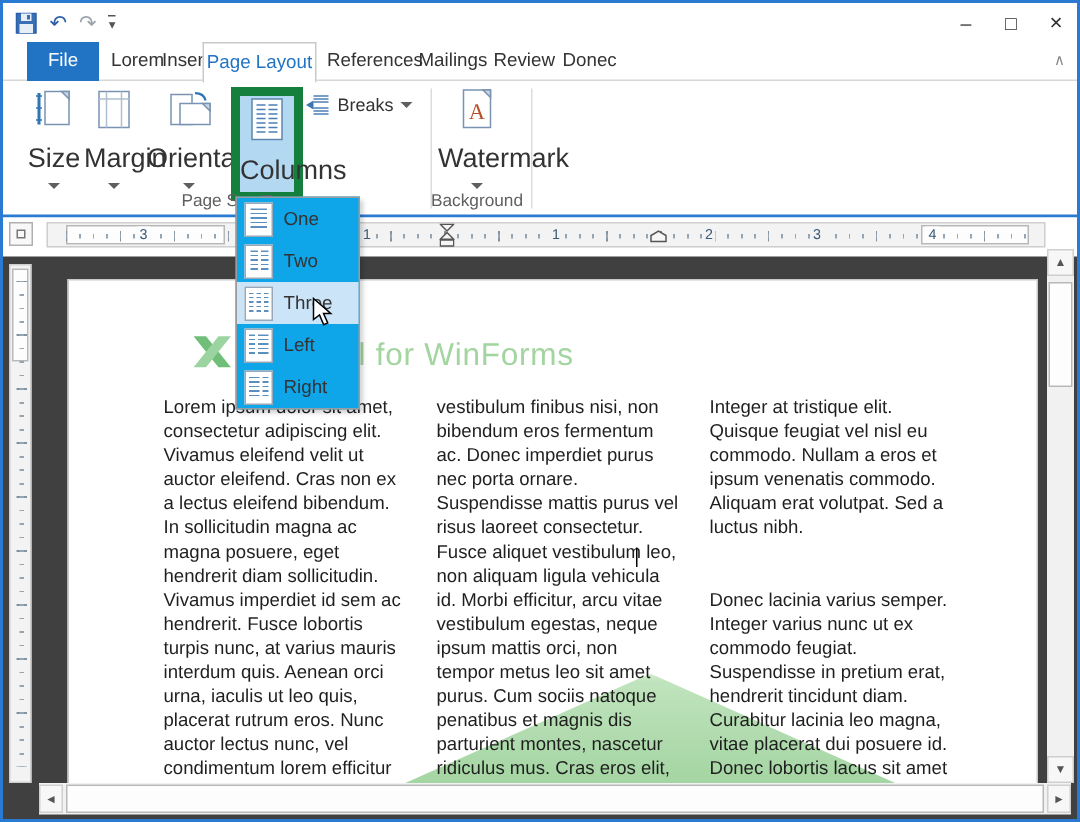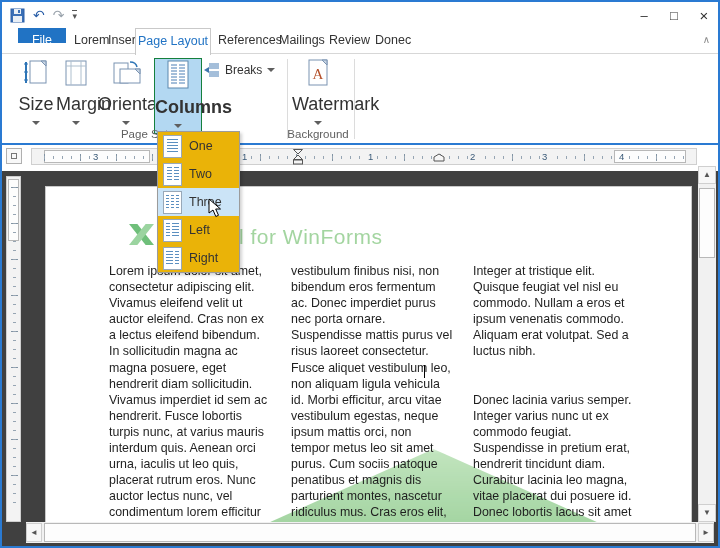--- a/index.html
+++ b/index.html
@@ -15,33 +15,33 @@
   .titlebar{ left:0; top:0; right:0; height:26px; background:#fff; }
   .title{ left:0; right:0; top:5px; text-align:center; font-size:13px; color:#222; }
   .qat{ left:8px; top:3px; height:20px; display:flex; align-items:center; gap:8px; }
   .qat-glyph{ font-size:14px; line-height:1; cursor:default; }
   .winbtns{ right:6px; top:2px; display:flex; gap:14px; align-items:center; height:22px; }
   .winbtn{ font-size:13px; color:#333; width:16px; text-align:center; }
 
   
   .tabrow{ left:0; top:26px; right:0; height:26px; background:#fff; border-bottom:1px solid #d7d7d7; }
   .tab{ position:absolute; top:5px; font-size:12.5px; color:#333; }
-  .file-tab{ left:16px; top:0; width:48px; height:15px; background:#2173c4; color:#fff;
+  .file-tab{ left:16px; top:0; width:48px; height:26px; background:#2173c4; color:#fff;
     font-size:12.5px; text-align:center; line-height:25px; }
   .sel-tab{ left:133px; top:0; width:76px; height:27px; background:#fff;
     border:1px solid #c9c9c9; border-bottom:none; color:#2173c4; text-align:center; line-height:24px; font-size:12.5px; }
   .collapse{ right:8px; top:6px; font-size:10px; color:#8a8a8a; }
 
   
   .ribbon{ left:0; top:53px; right:0; height:88px; background:#fff; }
   .bigbtn{ position:absolute; top:3px; height:76px; text-align:center; }
   .bigbtn .lbl{ margin-top:2px; font-size:18px; color:#333; }
   .darr{ width:0; height:0; border-left:4px solid transparent; border-right:4px solid transparent;
     border-top:4px solid #5f5f5f; margin:6px auto 0; }
-  .columns-btn{ background:#b3d8f2; border:1px solid #15803d;font-weight:bold; }
+  .columns-btn{ background:#b3d8f2; border:6px solid #15803d; }
   .grp-sep{ position:absolute; top:4px; height:80px; width:1px; background:#dcdcdc; }
   .grp-lbl{ position:absolute; top:73px; font-size:11.5px; color:#5f5f5f; text-align:center; }
   .breaks{ position:absolute; left:202px; top:6px; height:18px; display:flex; align-items:center; gap:5px; }
   .breaks .lbl{ font-size:12px; color:#333; }
   .ribbon-blueline{ left:0; top:141px; right:0; height:2px; background:#2a7ad2; }
 
   
   .rulerrow{ left:0; top:143px; right:0; height:26px; background:#fff; }
   .tabsel{ left:4px; top:3px; width:16px; height:16px; border:1px solid #b0b0b0; background:#f8f8f8; }
   .tabsel-inner{ left:4px; top:4px; width:6px; height:6px; border:1px solid #777; }
@@ -76,21 +76,21 @@
   .vscroll{ left:696px; top:164px; width:18px; height:356px; background:#f1f1f1; }
   .sarrow{ position:absolute; left:0; width:18px; height:18px; background:#f7f7f7; border:1px solid #cfcfcf;
     font-size:8px; color:#555; text-align:center; line-height:16px; }
   .vthumb{ position:absolute; left:1px; top:22px; width:16px; height:70px; background:#fdfdfd; border:1px solid #b8b8b8; }
   .hscroll{ left:24px; top:520px; width:688px; height:21px; background:#f1f1f1; }
   .harrow{ position:absolute; top:1px; width:16px; height:19px; background:#f7f7f7; border:1px solid #cfcfcf;
     font-size:8px; color:#555; text-align:center; line-height:17px; }
   .hthumb{ position:absolute; left:18px; top:1px; width:652px; height:19px; background:#fdfdfd; border:1px solid #b8b8b8; }
 
   
-  .menu{ left:155px; top:129px; width:83px; background:#eab308; border:1px solid #9b9b9b;
+  .menu{ left:155px; top:129px; width:83px; background:#0ea5e9; border:1px solid #9b9b9b;
     box-shadow:2px 2px 3px rgba(0,0,0,.18); z-index:50; }
   .menu-item{ position:relative; height:28px; display:flex; align-items:center; padding-left:5px; gap:7px; }
   .menu-item.hl{ background:#cbe4f7; }
   .menu-item .lbl{ font-size:12.5px; color:#333; }
   .doc-ic{ width:19px; height:23px; border:1px solid #98a8b8; background:#fff; position:relative; flex:0 0 auto; }
   .lines{ position:absolute; top:3px; bottom:3px;
     background-image:repeating-linear-gradient(to bottom,#5b8fc0 0 1px,transparent 1px 3px); }
 
   .cursor-svg{ z-index:60; }
 </style>

